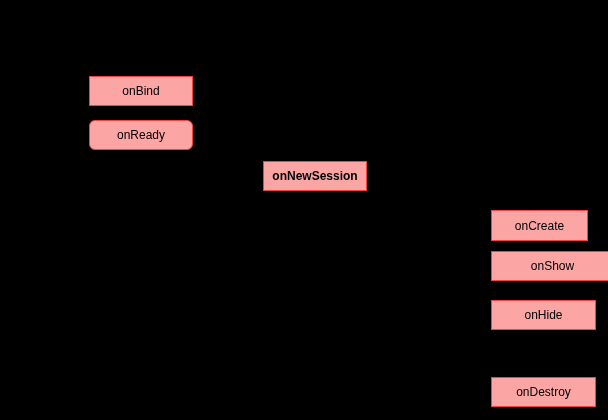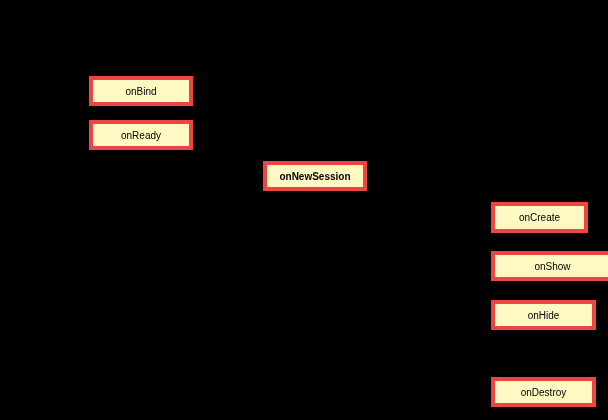--- a/index.html
+++ b/index.html
@@ -12,35 +12,35 @@
     width: 608px;
     height: 420px;
     background: #000000;
     overflow: hidden;
     font-family: "Liberation Sans", sans-serif;
   }
   .node {
     position: absolute;
     width: 104px;
     height: 30px;
-    background: #fef9c3;
-    border: 4px solid #ef4444;
+    background: #fca5a5;
+    border: 1px solid #ef4444;
     box-sizing: border-box;
     display: flex;
     align-items: center;
     justify-content: center;
-    font-size: 10px;
+    font-size: 12px;
     color: #000000;
     white-space: nowrap;
   }
   
   .pos-onbind      { left: 89px;  top: 76px;  }
-  .pos-onready     { left: 89px;  top: 120px; }
+  .pos-onready     { left: 89px;  top: 120px; border-radius: 6px; }
   .pos-onnewsession{ left: 263px; top: 161px; font-weight: bold; }
-  .pos-oncreate    { left: 491px; top: 202px; width: 97px; height: 31px; }
+  .pos-oncreate    { left: 491px; top: 210px; width: 97px; height: 31px; }
   .pos-onshow      { left: 491px; top: 251px; width: 123px; }
   .pos-onhide      { left: 491px; top: 300px; width: 105px; }
   .pos-ondestroy   { left: 491px; top: 377px; width: 105px; }
   .pos-onshutdown  { left: 89px;  top: 377px; }
 </style>
 </head>
 <body>
 
 <div class="canvas">
   <div class="node pos-onbind">onBind</div>

